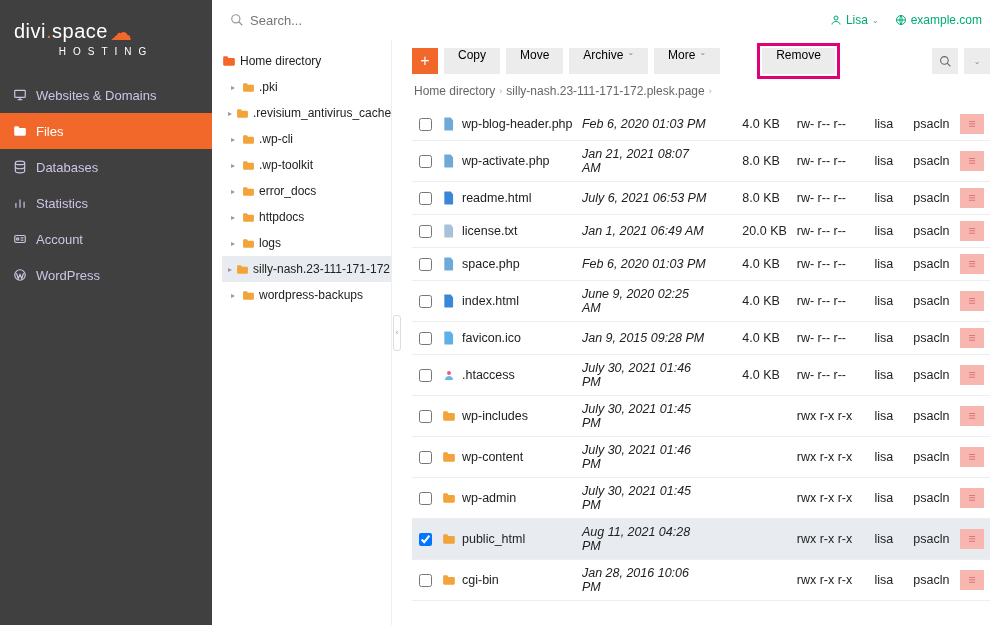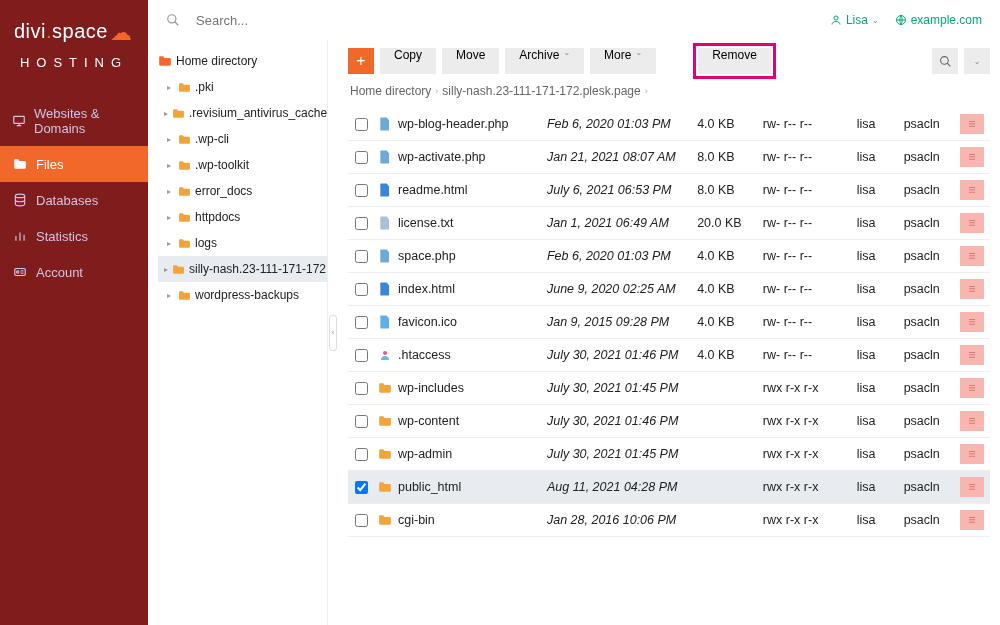--- a/index.html
+++ b/index.html
@@ -1,30 +1,30 @@
 <!DOCTYPE html>
 <html><head>
 <meta charset="utf-8">
 <style>
 * { margin: 0; padding: 0; box-sizing: border-box; }
 body { font-family: -apple-system, "Segoe UI", Helvetica, Arial, sans-serif; font-size: 13px; color: #222; background: #fff; width: 1000px; height: 625px; overflow: hidden; }
 .app { display: flex; height: 100%; }
-.sidebar { width: 148px; background: #7f1d1d; color: #cfc4e6; display: flex; flex-direction: column; flex-shrink: 0; gap: 6px; }
+.sidebar { width: 212px; background: #404040; color: #cfc4e6; display: flex; flex-direction: column; flex-shrink: 0; }
 .logo { padding: 18px 14px 16px; }
 .logo-main { font-size: 20px; font-weight: 400; color: #fff; letter-spacing: 0.5px; position: relative; }
 .logo-main .dot { color: #f2682a; }
 .logo-main .cloud { font-size: 22px; color: #f2682a; margin-left: 2px; position: relative; top: 2px; }
-.logo-sub { font-size: 13px; letter-spacing: 7px; color: #fff; margin-top: 11px; text-align: center; }
+.logo-sub { font-size: 10px; letter-spacing: 7px; color: #fff; margin-top: 2px; text-align: center; }
 .nav { list-style: none; margin-top: 4px; }
 .nav li { display: flex; align-items: center; gap: 8px; padding: 10px 12px; cursor: pointer; font-size: 13px; }
 .nav li.active { background: #f2682a; color: #fff; }
 .nav .icon { width: 16px; height: 16px; display: inline-flex; align-items: center; justify-content: center; }
 .main { flex: 1; display: flex; flex-direction: column; overflow: hidden; }
 .topbar { height: 40px; display: flex; align-items: center; padding: 0 18px; gap: 10px; }
-.search-wrap { display: flex; align-items: center; gap: 16px; flex: 1; color: #888; }
+.search-wrap { display: flex; align-items: center; gap: 6px; flex: 1; color: #888; }
 .search-input { border: 0; outline: 0; font-size: 13px; flex: 1; color: #666; }
 .top-right { display: flex; align-items: center; gap: 16px; }
 .user { display: flex; align-items: center; gap: 4px; color: #0a7; font-size: 12px; cursor: pointer; }
 .domain { display: flex; align-items: center; gap: 4px; color: #0a7; font-size: 12px; cursor: pointer; }
 .header { background: #eee; padding: 18px 18px 16px; }
 .page-title { font-size: 28px; font-weight: 400; color: #222; }
 .content { flex: 1; display: flex; overflow: hidden; }
 .tree-panel { width: 180px; border-right: 1px solid #eee; padding: 8px 0; overflow: hidden; font-size: 12px; }
 .tree-root { display: flex; align-items: center; gap: 4px; padding: 6px 10px; }
 .tree-children { margin-left: 10px; }
@@ -46,21 +46,21 @@
 .breadcrumb a { color: #666; text-decoration: none; }
 .breadcrumb .sep { color: #aaa; font-size: 9px; }
 .table { flex: 1; overflow-y: auto; }
 .row { display: flex; align-items: center; border-bottom: 1px solid #eee; padding: 6px 0; font-size: 12.5px; }
 .row.selected { background: #e8ecf0; }
 .col-check { width: 26px; display: flex; justify-content: center; }
 .col-check input { width: 13px; height: 13px; cursor: pointer; }
 .col-name { flex: 1.8; display: flex; align-items: center; gap: 6px; padding-left: 4px; overflow: hidden; }
 .col-name .file-ico { width: 14px; display: inline-flex; justify-content: center; }
 .col-date { flex: 1.6; font-style: italic; }
-.col-size { flex: 0.7; }
+.col-size { flex: 0.7; margin-left: 36px; }
 .col-perm { flex: 1; }
 .col-user { flex: 0.5; }
 .col-group { flex: 0.6; }
 .col-menu { width: 30px; }
 .row-menu { width: 24px; height: 20px; background: #f8b6b0; display: flex; align-items: center; justify-content: center; cursor: pointer; color: #d77; }
 .caret { font-size: 8px; color: #888; }
 svg { display: block; }
 </style>
 </head>
 <body>
@@ -115,20 +115,29 @@
         <li>
           <span class="icon">
             <svg width="14" height="14" viewBox="0 0 24 24" fill="none" stroke="currentColor" stroke-width="2">
               <rect x="3" y="6" width="18" height="12" rx="2"></rect>
               <circle cx="8" cy="12" r="2"></circle>
               <line x1="13" y1="10" x2="18" y2="10"></line>
               <line x1="13" y1="14" x2="18" y2="14"></line>
             </svg>
           </span>
           <span>Account</span>
+        </li>
+        <li>
+          <span class="icon">
+            <svg width="14" height="14" viewBox="0 0 24 24" fill="none" stroke="currentColor" stroke-width="2">
+              <circle cx="12" cy="12" r="9"></circle>
+              <path d="M6 9l3 9 3-7 3 7 3-9"></path>
+            </svg>
+          </span>
+          <span>WordPress</span>
         </li>
       </ul>
   </aside>
 
   <div class="main">
     <div class="topbar">
       <div class="search-wrap">
         <span>
           <svg width="14" height="14" viewBox="0 0 24 24" fill="none" stroke="#999" stroke-width="2">
               <circle cx="10" cy="10" r="7"></circle>

